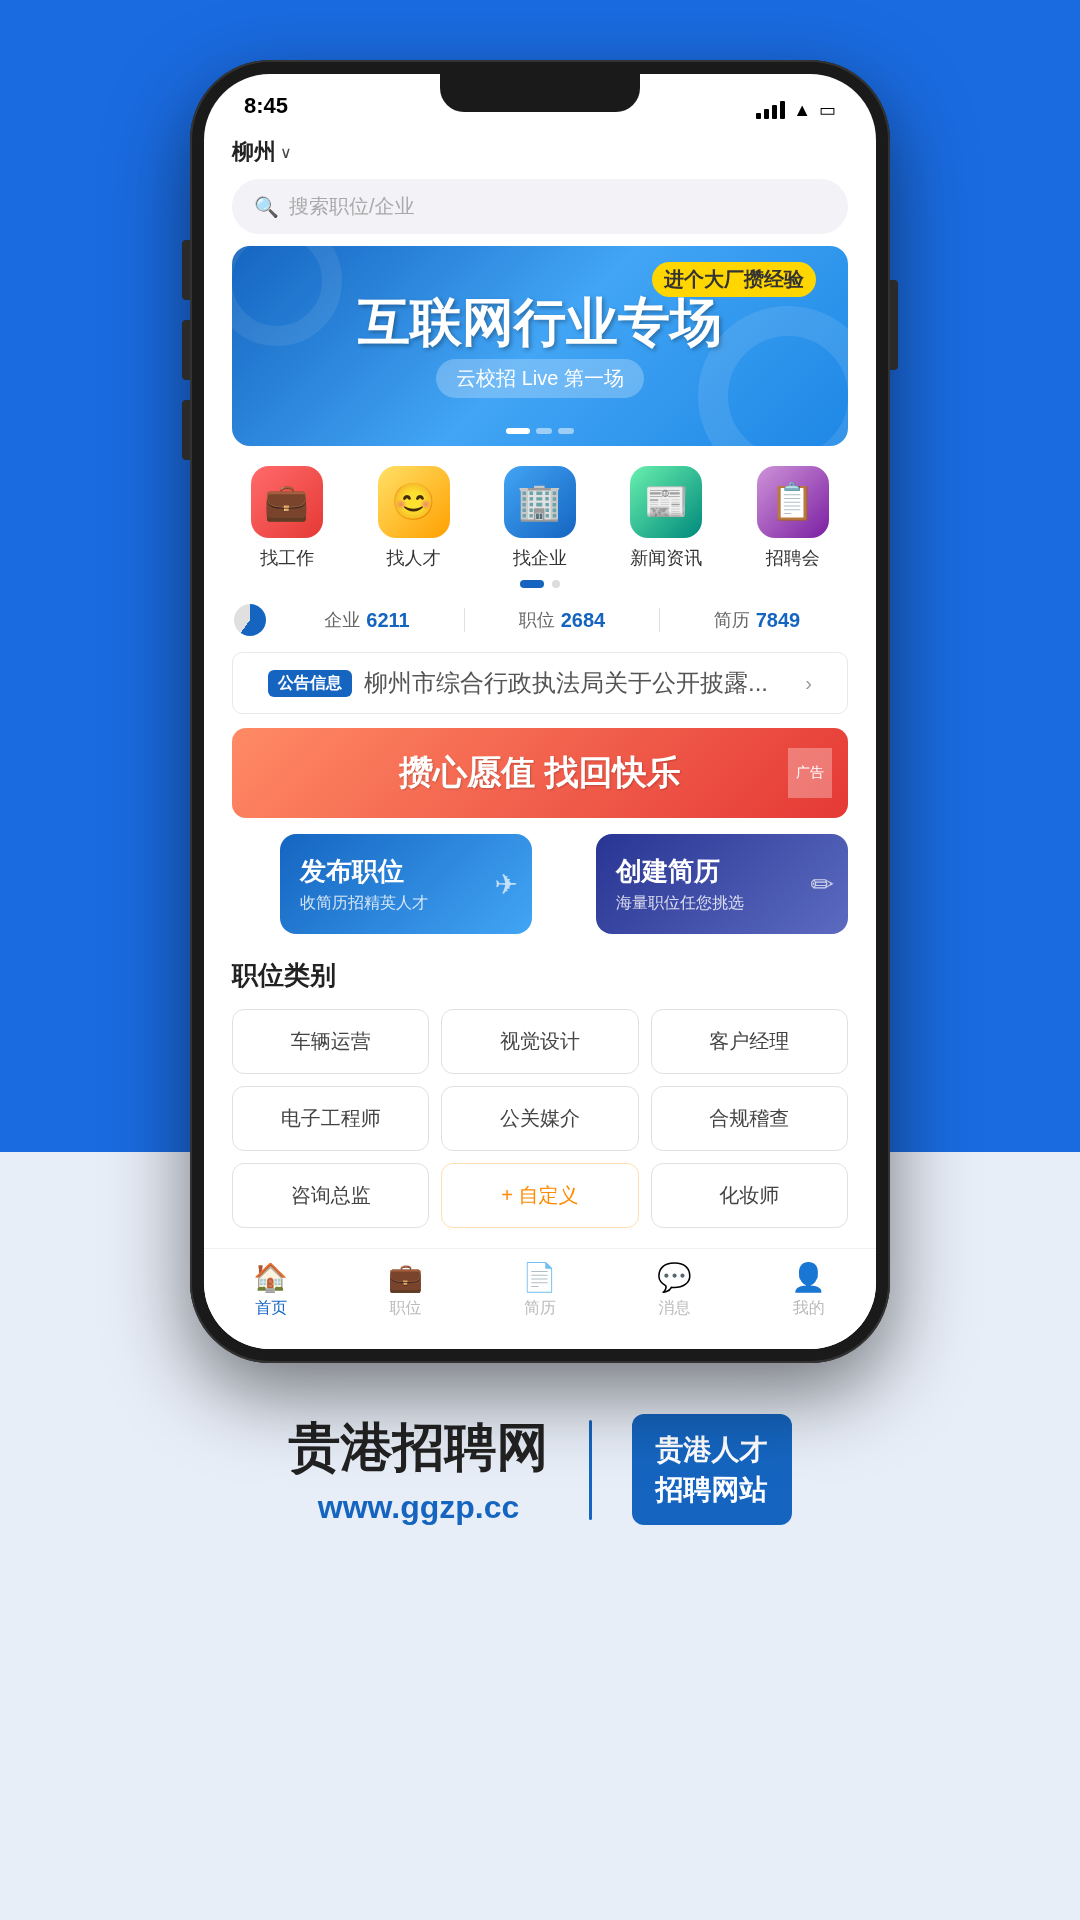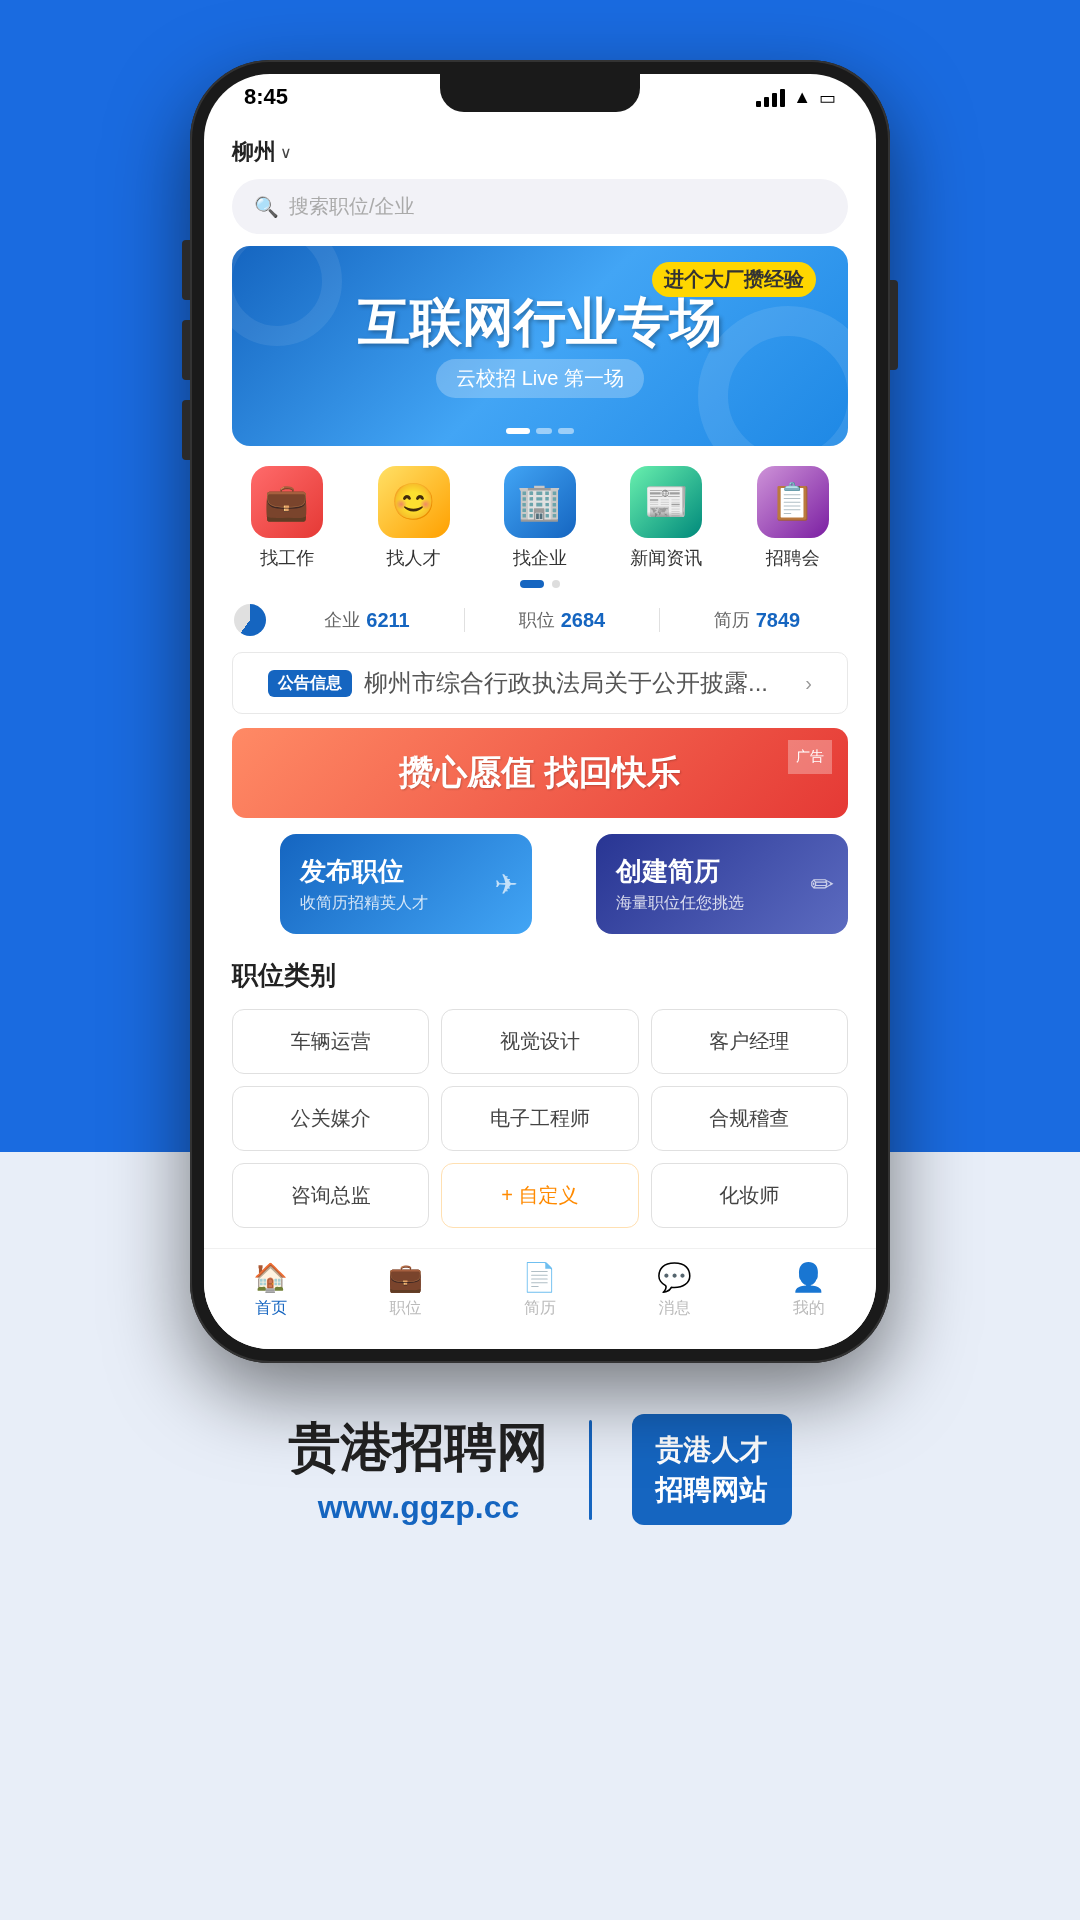--- a/index.html
+++ b/index.html
@@ -66,21 +66,21 @@
       height: 38px;
       background: #1a1a1a;
       border-radius: 0 0 24px 24px;
       z-index: 100;
     }
 
     
     .status-bar {
       height: 55px;
       display: flex;
-      align-items: center;
+      align-items: flex-end;
       padding: 0 40px 8px;
       justify-content: space-between;
       position: relative;
       z-index: 99;
     }
     .status-time {
       font-size: 22px;
       font-weight: 600;
       color: #000;
       padding-bottom: 2px;
@@ -368,25 +368,25 @@
     }
     .ad-text {
       color: #fff;
       font-size: 34px;
       font-weight: 900;
       text-shadow: 1px 1px 2px rgba(0,0,0,0.2);
     }
     .ad-badge {
       position: absolute;
       right: 16px;
-      top: 12px;
+      top: 20px;
       background: rgba(255,255,255,0.3);
       color: #fff;
       font-size: 14px;
-      padding: 8px 8px;
+      padding: 16px 8px;
       border-radius: 0;
     }
 
     
     .action-buttons {
       display: flex;
       gap: 16px;
       padding: 0 28px 20px;
     }
     .action-btn {
@@ -645,22 +645,22 @@
           <span class="action-btn-sub">海量职位任您挑选</span>
           <span class="action-btn-icon-deco">✏</span>
         </div>
       </div>
 
       <div class="section-title">职位类别</div>
       <div class="category-grid">
         <div class="category-item">车辆运营</div>
         <div class="category-item">视觉设计</div>
         <div class="category-item">客户经理</div>
+        <div class="category-item">电子工程师</div>
         <div class="category-item">公关媒介</div>
-        <div class="category-item">电子工程师</div>
         <div class="category-item">合规稽查</div>
         <div class="category-item">咨询总监</div>
         <div class="category-item special">+ 自定义</div>
         <div class="category-item">化妆师</div>
       </div>
 
       <div class="bottom-nav">
         <div class="nav-item">
           <span class="nav-icon active">🏠</span>
           <span class="nav-label active">首页</span>

